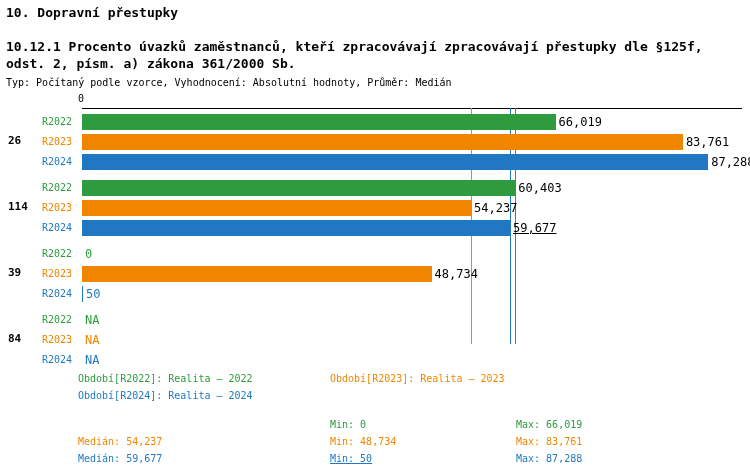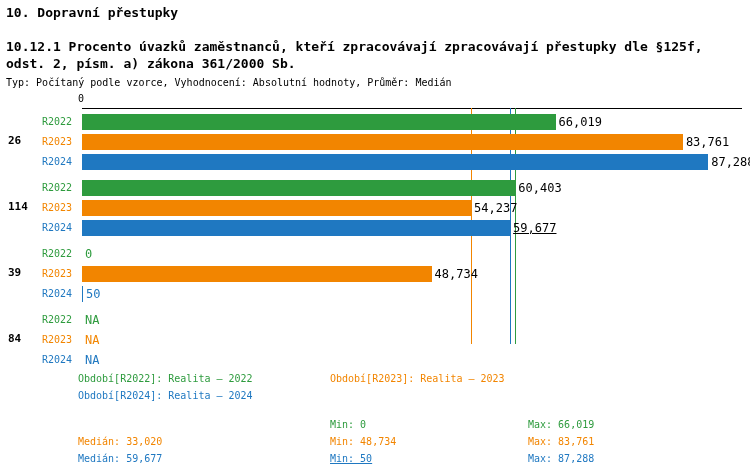--- a/index.html
+++ b/index.html
@@ -113,21 +113,21 @@
     font-size: 10px;
     line-height: 17px;
     margin-top: 8px;
   }
   .legend-row {
     position: relative;
     height: 17px;
   }
   .lg-c1 { position: absolute; left: 78px; }
   .lg-c2 { position: absolute; left: 330px; }
-  .lg-c3 { position: absolute; left: 528px; }
+  .lg-c3 { position: absolute; left: 516px; }
 </style>
 </head>
 <body>
 
 <div class="title-block">
   <div class="title-main">10. Dopravní přestupky</div>
   <div class="title-sub">10.12.1 Procento úvazků zaměstnanců, kteří zpracovávají zpracovávají přestupky dle §125f, odst. 2, písm. a) zákona 361/2000 Sb.</div>
   <div class="title-note">Typ: Počítaný podle vzorce, Vyhodnocení: Absolutní hodnoty, Průměr: Medián</div>
 </div>
 
@@ -218,21 +218,21 @@
   </div>
   <div class="legend-row">
     <span class="lg-c1" style="color: rgb(31, 120, 193);">Období[R2024]: Realita – 2024</span>
   </div>
   <div class="legend-row" style="height:12px;"></div>
   <div class="legend-row">
     <span class="lg-c2" style="color: rgb(46, 155, 62);">Min: 0</span>
     <span class="lg-c3" style="color: rgb(46, 155, 62);">Max: 66,019</span>
   </div>
   <div class="legend-row">
-    <span class="lg-c1" style="color: rgb(242, 133, 0);">Medián: 33,020</span>
+    <span class="lg-c1" style="color: rgb(242, 133, 0);">Medián: 54,237</span>
     <span class="lg-c2" style="color: rgb(242, 133, 0);">Min: 48,734</span>
     <span class="lg-c3" style="color: rgb(242, 133, 0);">Max: 83,761</span>
   </div>
   <div class="legend-row">
     <span class="lg-c1" style="color: rgb(31, 120, 193);">Medián: 59,677</span>
     <span class="lg-c2" style="color: rgb(31, 120, 193); text-decoration: underline;">Min: 50</span>
     <span class="lg-c3" style="color: rgb(31, 120, 193);">Max: 87,288</span>
   </div>
 </div>
 

